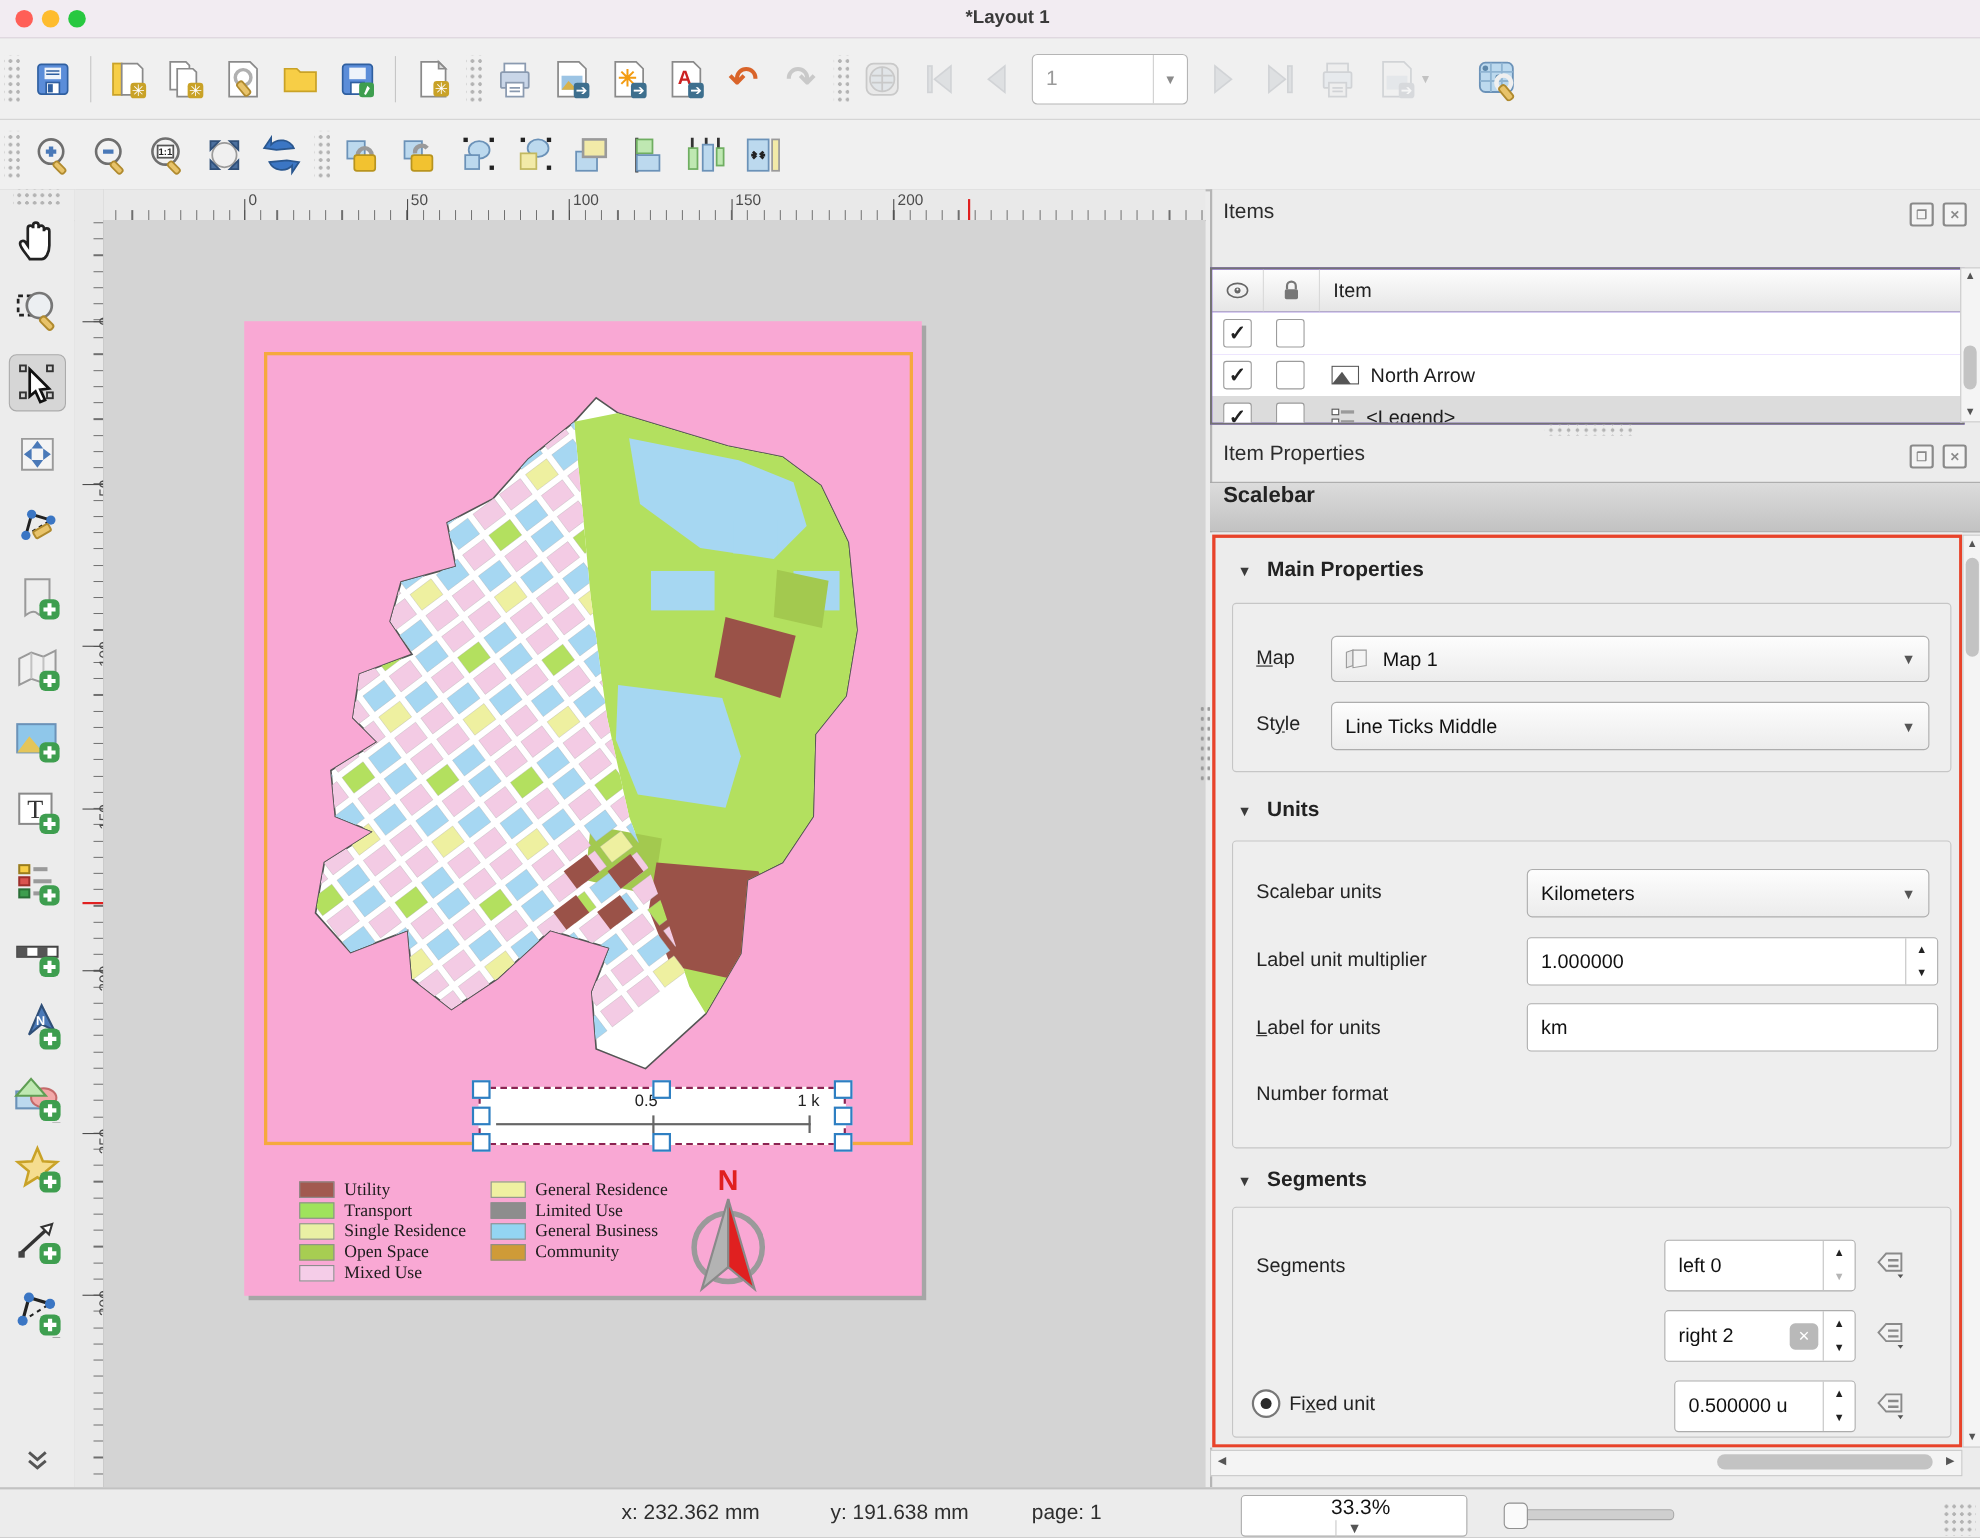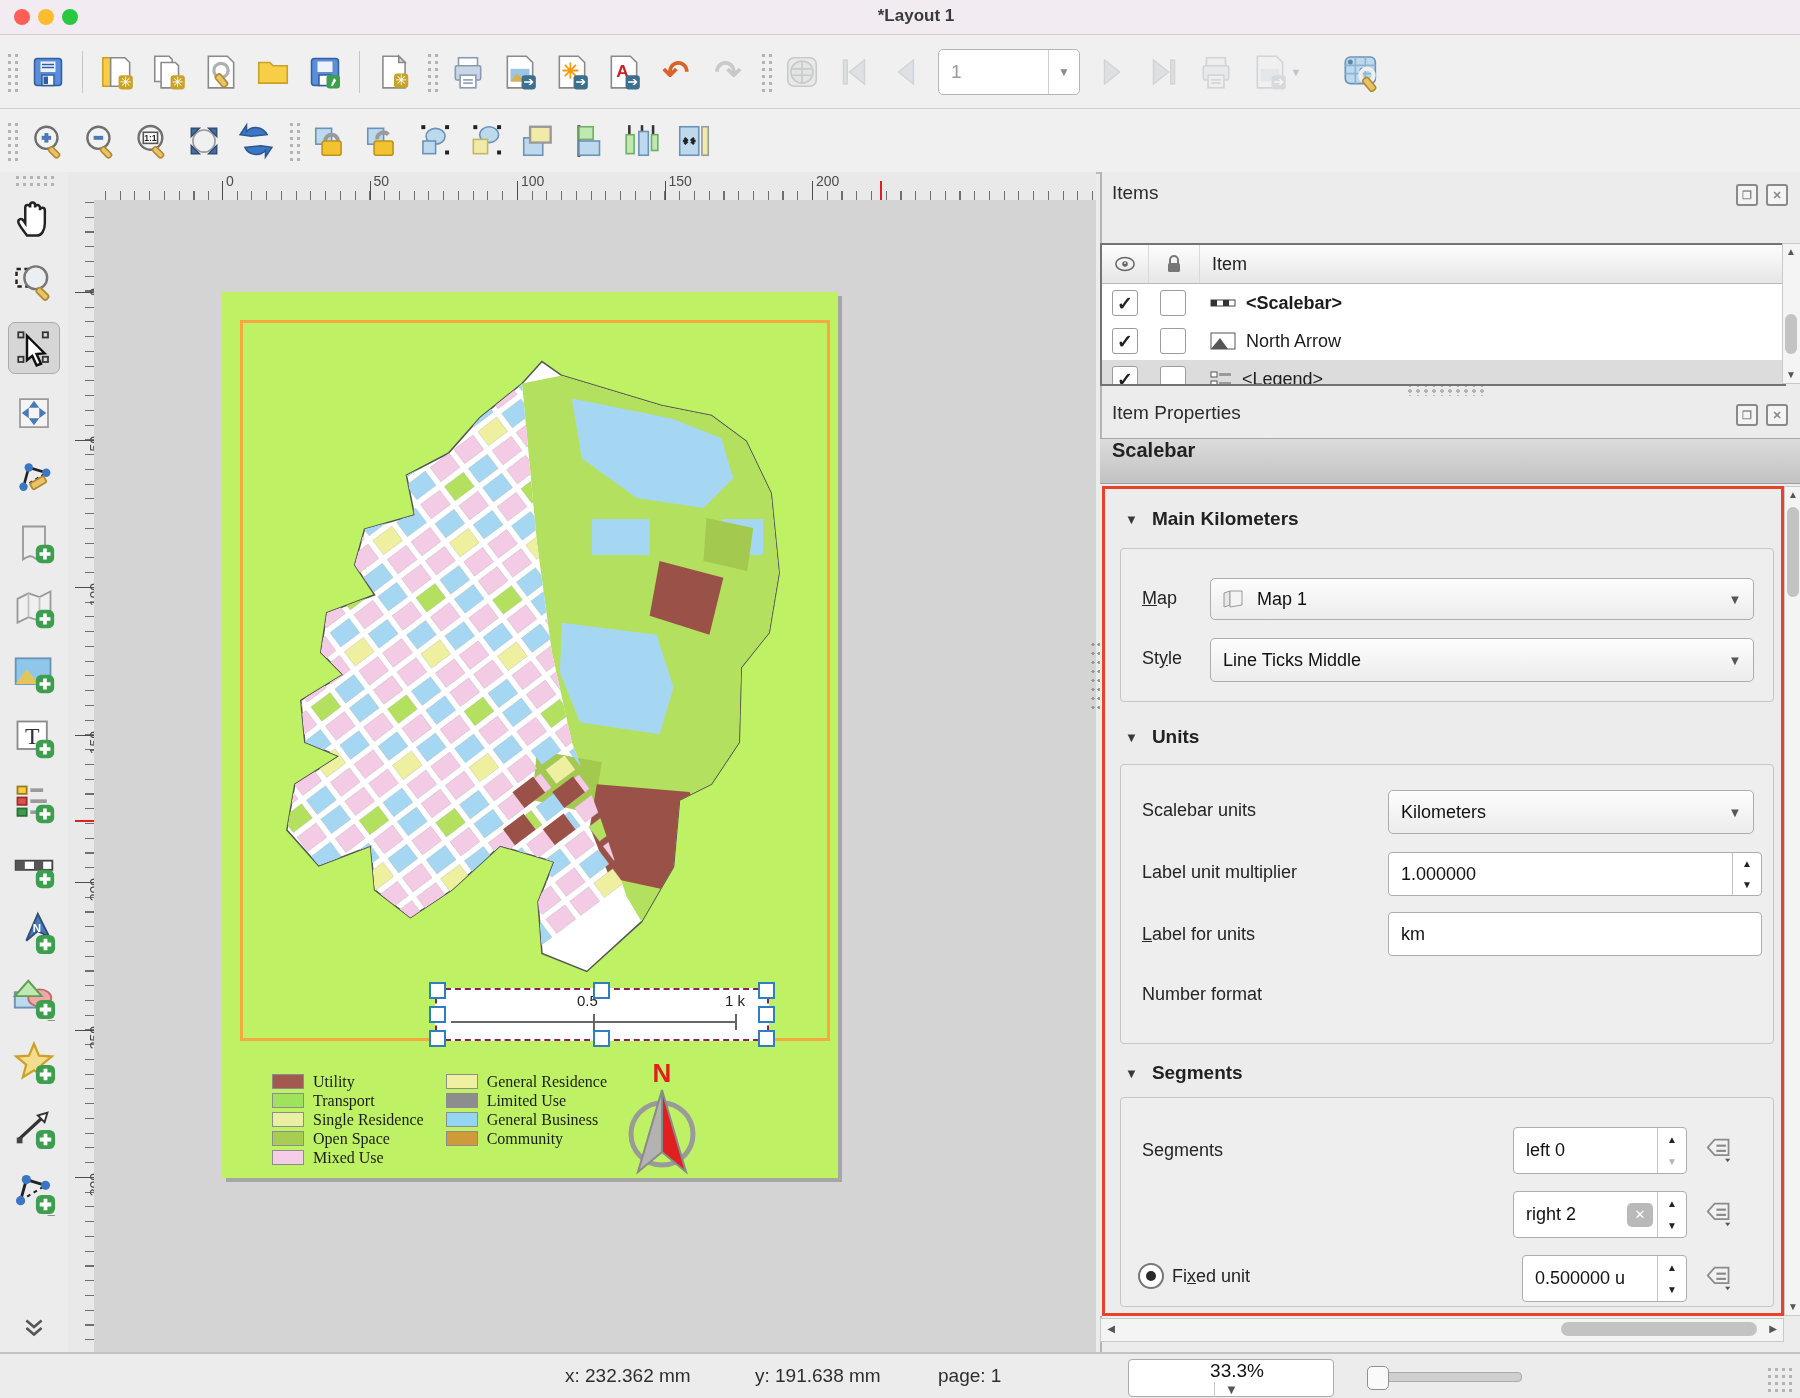--- a/index.html
+++ b/index.html
@@ -31,21 +31,21 @@
   .hruler .minor{position:absolute;left:0;bottom:0;width:100%;height:9px;background-image:repeating-linear-gradient(to right,#6f6f6f 0 1px,transparent 1px 14.75px);background-position-x:128px;}
   .htick{position:absolute;bottom:0;width:1px;height:19px;background:#4c4c4c;}
   .hlabel{position:absolute;top:1px;font-size:14px;color:#4c4c4c;}
   .hmarker{position:absolute;bottom:0;width:2px;height:19px;background:#e02020;}
   .vruler{position:absolute;left:68px;top:200px;width:26px;height:1152px;background:#e9e9e9;border-right:1px solid #9d9d9d;overflow:hidden;}
   .vruler .minor{position:absolute;top:0;right:0;width:9px;height:100%;background-image:repeating-linear-gradient(to bottom,#6f6f6f 0 1px,transparent 1px 14.75px);background-position-y:92px;}
   .vtick{position:absolute;right:0;height:1px;width:19px;background:#4c4c4c;}
   .vlabel{position:absolute;right:7px;font-size:14px;color:#4c4c4c;transform:rotate(-90deg);transform-origin:right top;}
   .vmarker{position:absolute;right:0;height:2px;width:19px;background:#e02020;}
   .viewport{position:absolute;left:94px;top:200px;width:1002px;height:1152px;background:#d4d4d4;overflow:hidden;}
-  .page{position:absolute;left:128px;top:92px;width:616px;height:886px;background:#bef264;box-shadow:4px 4px 0 #a6a6a6;}
+  .page{position:absolute;left:128px;top:92px;width:616px;height:886px;background:#f9a8d4;box-shadow:4px 4px 0 #a6a6a6;}
   .mapframe{position:absolute;left:18px;top:28px;width:584px;height:715px;border:3px solid #f6a93e;}
   
   .sbitem{position:absolute;left:213px;top:696px;width:330px;height:49px;background:#fff;border:2px dashed #8b2252;}
   .sb-line{position:absolute;left:14px;top:31px;width:286px;height:2px;background:#666;}
   .sb-tick{position:absolute;top:24px;width:2px;height:16px;background:#666;}
   .sb-lab{position:absolute;top:2px;font-size:15px;color:#222;}
   .handle{position:absolute;width:13px;height:13px;background:#fff;border:2px solid #2e7fc2;}
   
   .legend{position:absolute;left:50px;top:780px;display:flex;gap:22px;}
   .lg-col{display:flex;flex-direction:column;}
@@ -1598,28 +1598,20 @@
         </div>
       <div class="it-c3">Item</div>
     </div>
     <div class="it-row">
       <div class="it-c1" style="border:none;">
           <span class="cbx">✓</span>
         </div>
       <div class="it-c2" style="border:none;">
           <span class="cbx"></span>
         </div>
-      <div class="it-c3" style="display:flex;align-items:center;">
-          <svg width="26" height="10" viewBox="0 0 26 10">
-            <rect x="1" y="2" width="24" height="6" fill="#fff" stroke="#444"></rect>
-            <rect x="1" y="2" width="6" height="6" fill="#333"></rect>
-            <rect x="13" y="2" width="6" height="6" fill="#333"></rect>
-          </svg>
-          <span class="it-label" style="font-weight:bold;">&lt;Scalebar&gt;</span>
-        </div>
     </div>
     <div class="it-row">
       <div class="it-c1" style="border:none;">
           <span class="cbx">✓</span>
         </div>
       <div class="it-c2" style="border:none;">
           <span class="cbx"></span>
         </div>
       <div class="it-c3" style="display:flex;align-items:center;">
           <svg width="26" height="18" viewBox="0 0 26 18">
@@ -1663,21 +1655,21 @@
   <div class="scalebar-bar">
     <span>Scalebar</span>
   </div>
 
   <div class="propsarea">
     <div class="redbox"></div>
   </div>
 
   <div class="grouphdr" style="left:1125px;top:508px;">
     <span class="tri">▼</span>
-    <span>Main Kilometers</span>
+    <span>Main Properties</span>
   </div>
   <div class="gbox" style="left:1120px;top:548px;width:652px;height:152px;"></div>
   <div class="flabel" style="left:1142px;top:588px;"><span></span><u>M</u><span>ap</span></div>
   <div class="combo" style="left:1210px;top:578px;width:542px;height:40px;">
     <svg width="24" height="20" viewBox="0 0 24 20" style="margin-left:10px;">
         <path d="M3 4 l6-2 v14 l-6 2 z" fill="#e8e8e8" stroke="#9a9a9a"></path>
         <path d="M9 2 l12 0 v14 l-12 2 z" fill="#f4f4f4" stroke="#9a9a9a"></path>
       </svg>
     <span class="ctext">Map 1</span>
     <span class="carr">▼</span>

